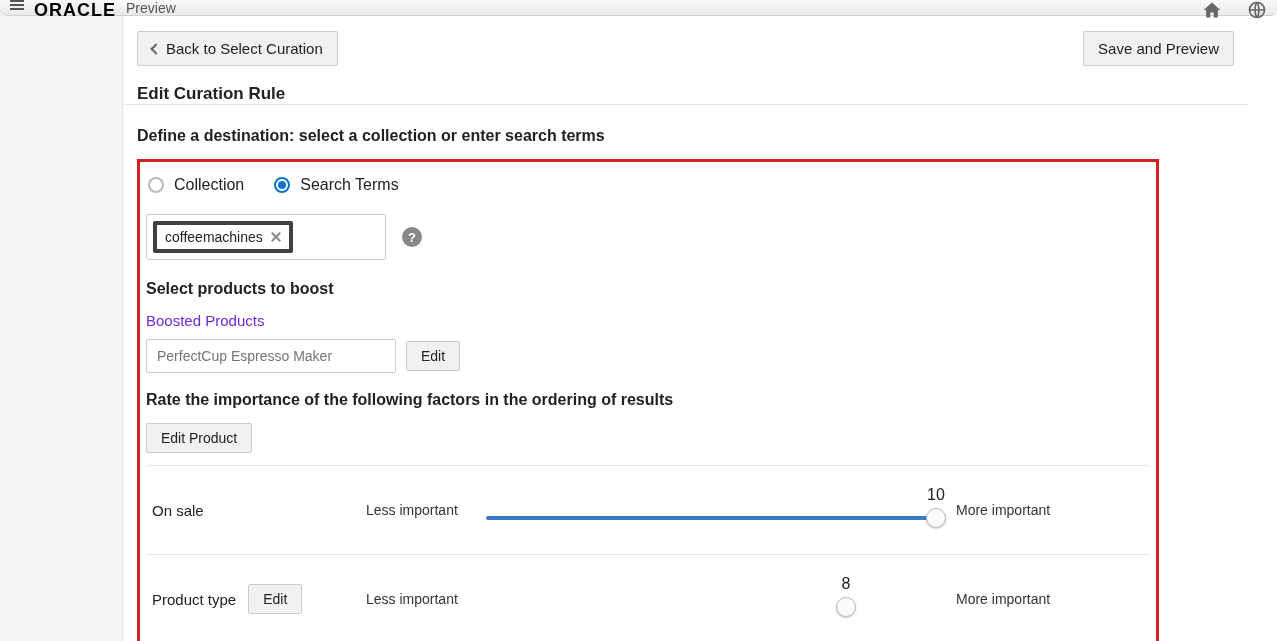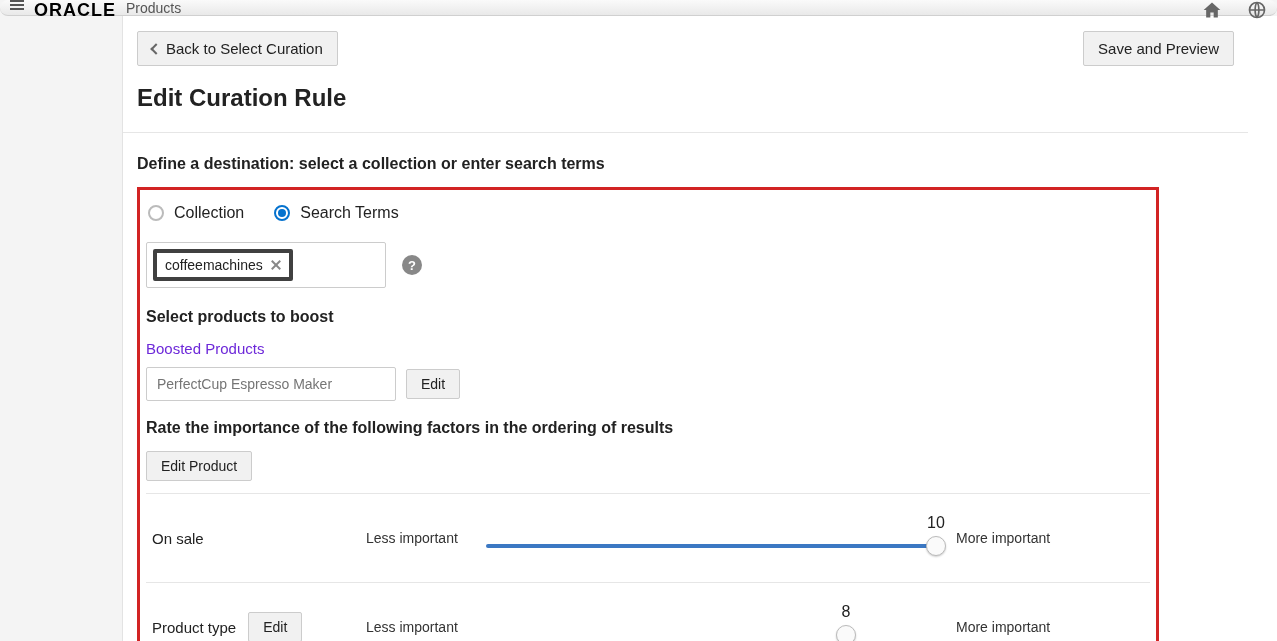--- a/index.html
+++ b/index.html
@@ -83,23 +83,22 @@
     border-radius: 2px;
   }
   .btn-sm { padding: 6px 14px; font-size: 14px; align-items: flex-end; }
   .chevron-left {
     width: 8px; height: 8px;
     border-left: 2px solid #666;
     border-bottom: 2px solid #666;
     transform: rotate(45deg);
   }
   h1.page-title {
-    font-size: 24px;
+    font-size: 17px;
     font-weight: 700;
-    margin-bottom: 20px;
   }
   .divider {
     border: none;
     border-top: 1px solid #e6e6e6;
     margin: 0 -14px 22px;
   }
   .section-title {
     font-size: 16px;
     font-weight: 700;
     margin-bottom: 14px;
@@ -206,21 +205,21 @@
 </head>
 <body>
 
 <div class="topbar">
   <div class="hamburger">
     <span></span>
       <span></span>
       <span></span>
   </div>
   <span class="brand">ORACLE</span>
-  <span class="brand-sub">Products</span>
+  <span class="brand-sub">Preview</span>
   <div class="topbar-right">
     <span>
       <svg class="icon-svg" viewBox="0 0 24 24" fill="#666">
           <path d="M12 3l10 9h-3v9h-5v-6h-4v6H5v-9H2z"></path>
         </svg>
     </span>
     <span>
       <svg class="icon-svg" viewBox="0 0 24 24" fill="none" stroke="#666" stroke-width="2">
         <circle cx="12" cy="12" r="9"></circle>
           <path d="M3 12h18M12 3c3 3 3 15 0 18M12 3c-3 3-3 15 0 18"></path>

